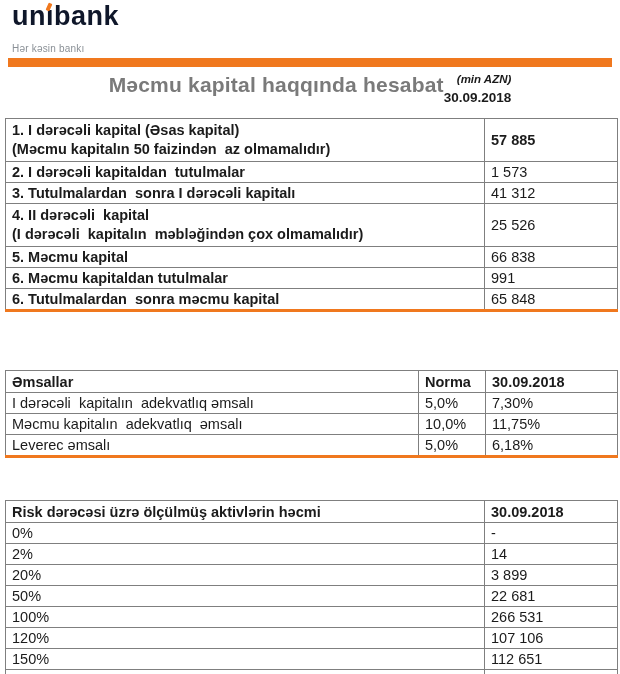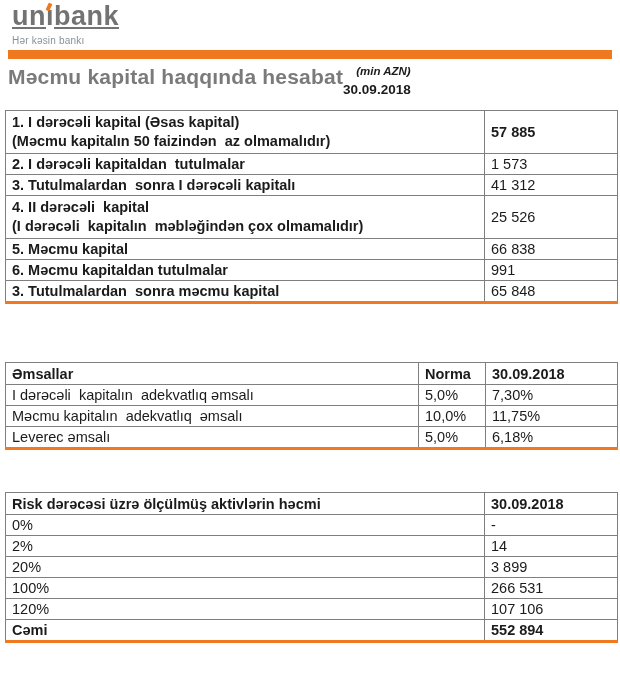--- a/index.html
+++ b/index.html
@@ -5,32 +5,32 @@
   html,body{margin:0;padding:0;background:#ffffff;}
   body{
     width:620px;height:674px;overflow:hidden;
     font-family:"Liberation Sans",sans-serif;
     color:#1b1b1b;position:relative;
   }
   
   .logo-block{padding:4px 0 0 12px;line-height:1;}
   .logo-word{
     display:inline-block;position:relative;
-    font-size:27px;font-weight:bold;color:#737373;
-    letter-spacing:.5px;line-height:.95;text-decoration:underline;
+    font-size:27px;font-weight:bold;color:#0f172a;
+    letter-spacing:.5px;line-height:.95;
   }
   .logo-i{position:relative;display:inline-block;}
   .logo-i-accent{
     position:absolute;top:-1px;left:1px;width:4px;height:8px;
     background:#f0781e;transform:rotate(24deg);border-radius:1px;
     display:inline-block;
   }
-  .logo-tagline{font-size:10px;color:#8a9096;margin-top:6px;letter-spacing:.2px;}
+  .logo-tagline{font-size:10px;color:#8a9096;margin-top:14px;letter-spacing:.2px;}
   .orange-bar{height:9px;background:#f0781e;margin:4px 8px 0 8px;}
-  .title-row{display:flex;justify-content:flex-start;align-items:flex-start;margin:6px 8px 0 8px;}
+  .title-row{display:flex;justify-content:center;align-items:flex-start;margin:6px 8px 0 8px;}
   .page-title{font-size:21px;font-weight:bold;color:#7a7a7a;letter-spacing:.2px;}
   .right-head{text-align:right;line-height:1.15;}
   .unit-note{font-style:italic;font-size:11.5px;font-weight:600;}
   .report-date{font-size:13.5px;font-weight:bold;margin-top:4px;}
   
   table{
     border-collapse:collapse;table-layout:fixed;
     width:612px;margin-left:5px;
     font-size:14.5px;
   }
@@ -97,21 +97,21 @@
       </tr>
       <tr class="srow">
         <td class="lbl"><div class="line">5. Məcmu kapital</div></td>
         <td class="val">66 838</td>
       </tr>
       <tr class="srow">
         <td class="lbl"><div class="line">6. Məcmu kapitaldan tutulmalar</div></td>
         <td class="val">991</td>
       </tr>
       <tr class="srow">
-        <td class="lbl"><div class="line">3. Tutulmalardan  sonra məcmu kapital</div></td>
+        <td class="lbl"><div class="line">6. Tutulmalardan  sonra məcmu kapital</div></td>
         <td class="val">65 848</td>
       </tr>
     </tbody>
 </table>
 
 <table id="ratios-table">
   <colgroup>
       <col style="width:413px">
       <col style="width:67px">
       <col style="width:132px">
@@ -160,25 +160,33 @@
       </tr>
       <tr class="srow">
         <td class="plain">2%</td>
         <td class="val">14</td>
       </tr>
       <tr class="srow">
         <td class="plain">20%</td>
         <td class="val">3 899</td>
       </tr>
       <tr class="srow">
+        <td class="plain">50%</td>
+        <td class="val">22 681</td>
+      </tr>
+      <tr class="srow">
         <td class="plain">100%</td>
         <td class="val">266 531</td>
       </tr>
       <tr class="srow">
         <td class="plain">120%</td>
         <td class="val">107 106</td>
+      </tr>
+      <tr class="srow">
+        <td class="plain">150%</td>
+        <td class="val">112 651</td>
       </tr>
       <tr class="srow total-top">
         <td class="lbl">Cəmi</td>
         <td class="val bold">552 894</td>
       </tr>
     </tbody>
 </table>
 
 </body></html>

